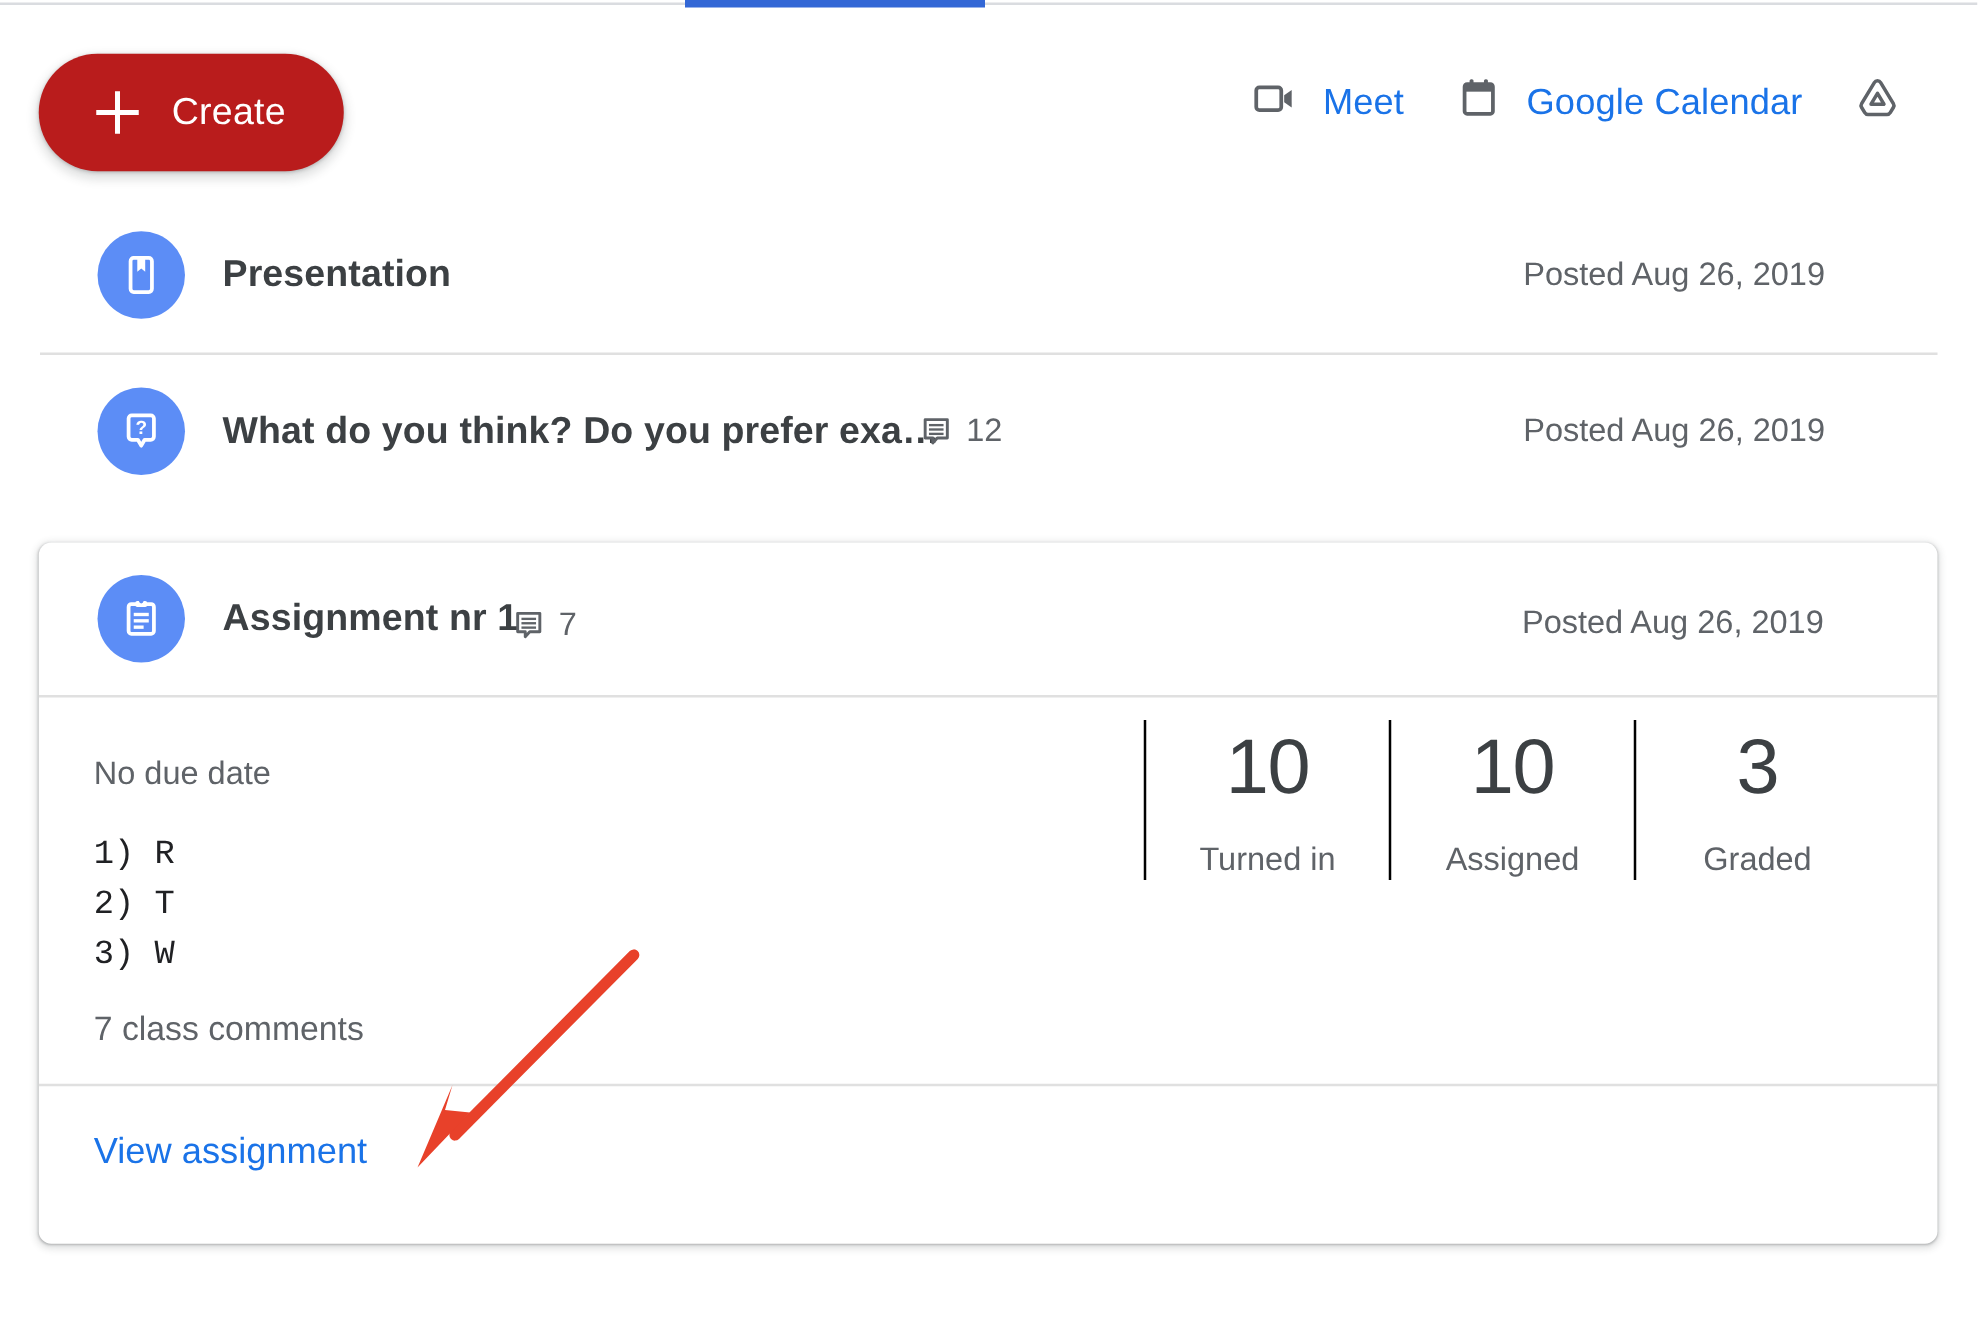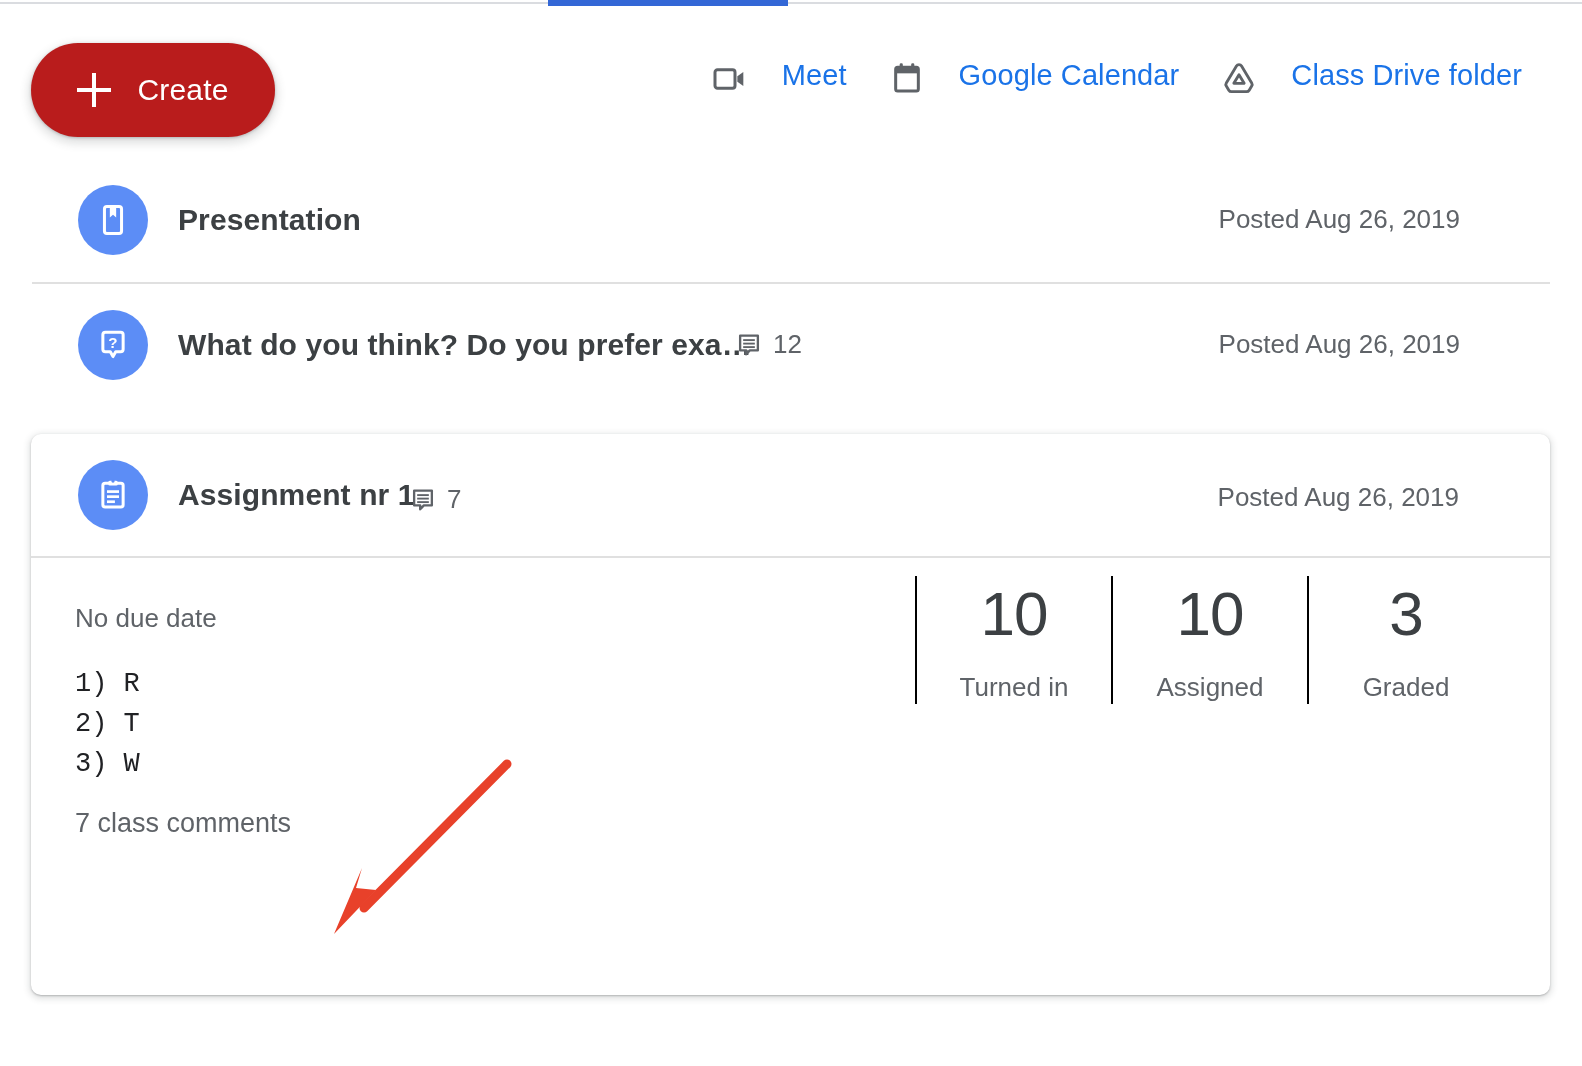--- a/index.html
+++ b/index.html
@@ -88,22 +88,22 @@
 
   #header-links {
     position: absolute;
     right: 60px; top: 52px;
     display: flex;
     align-items: center;
     gap: 40px;
   }
   .hlink {
     display: flex;
-    align-items: flex-start;
-    gap: 32px;
+    align-items: flex-end;
+    gap: 18px;
     text-decoration: none;
     cursor: pointer;
   }
   .hlink .hicon {
     width: 40px; height: 40px;
     flex: none;
     display: block;
   }
   .hlink .htext {
     color: #1a73e8;
@@ -320,21 +320,20 @@
       <span class="htext">Google Calendar</span>
     </a>
 
     <a class="hlink">
       <span class="hicon">
         <svg viewBox="0 0 24 24" width="40" height="40" aria-hidden="true">
           <path d="M12 3.4c.62 0 1.2.32 1.52.85l6.1 10.1c.34.56.34 1.27 0 1.84l-1.5 2.5c-.33.55-.93.89-1.58.89H7.46c-.65 0-1.25-.34-1.58-.89l-1.5-2.5c-.34-.57-.34-1.28 0-1.84l6.1-10.1c.32-.53.9-.85 1.52-.85z" fill="none" stroke="#5f6368" stroke-width="1.7" stroke-linejoin="round"></path>
           <path d="M12 9.4l3.1 5.2H8.9z" fill="none" stroke="#5f6368" stroke-width="1.7" stroke-linejoin="round"></path>
         </svg>
       </span>
-      <span class="htext">Class Drive folder</span>
     </a>
 
   </div>
 </div>
 
 <div id="stream">
 
   <div class="stream-row">
     <span class="avatar">
       <svg viewBox="0 0 24 24" width="38" height="38" aria-hidden="true">
@@ -418,19 +417,22 @@
         <span class="num">10</span>
         <span class="lbl">Assigned</span>
       </div>
       <div class="stat">
         <span class="num">3</span>
         <span class="lbl">Graded</span>
       </div>
     </div>
   </div>
 
+  <div id="card-foot">
+    <a id="view-assignment">View assignment</a>
+  </div>
 
 </div>
 
 <svg id="annotation-arrow" viewBox="0 0 210 200">
   <line x1="187" y1="14" x2="44" y2="158" stroke="#e8412a" stroke-width="9" stroke-linecap="round"></line>
   <path d="M14 184 L56 140 L36 138 L42 118 Z" fill="#e8412a"></path>
 </svg>
 
 </body></html>

